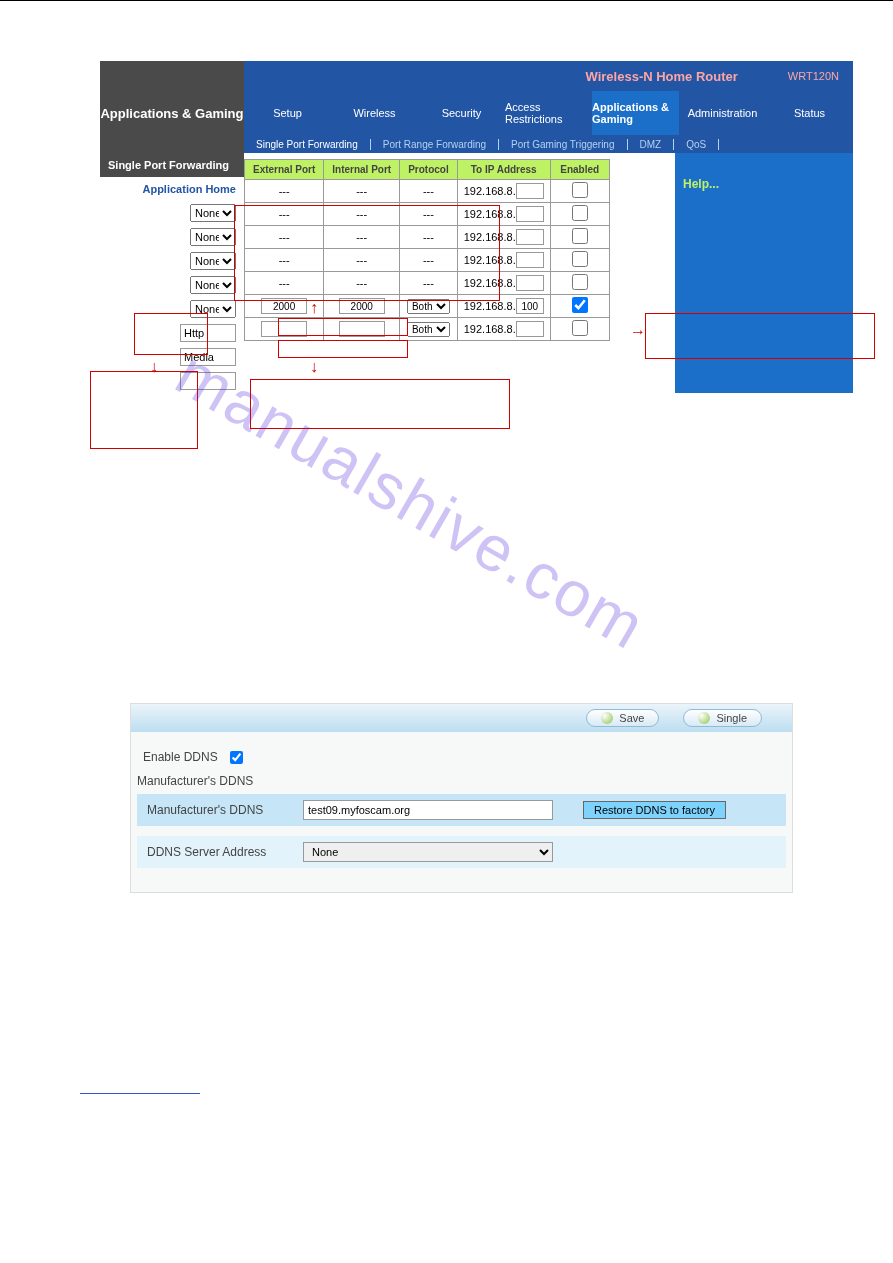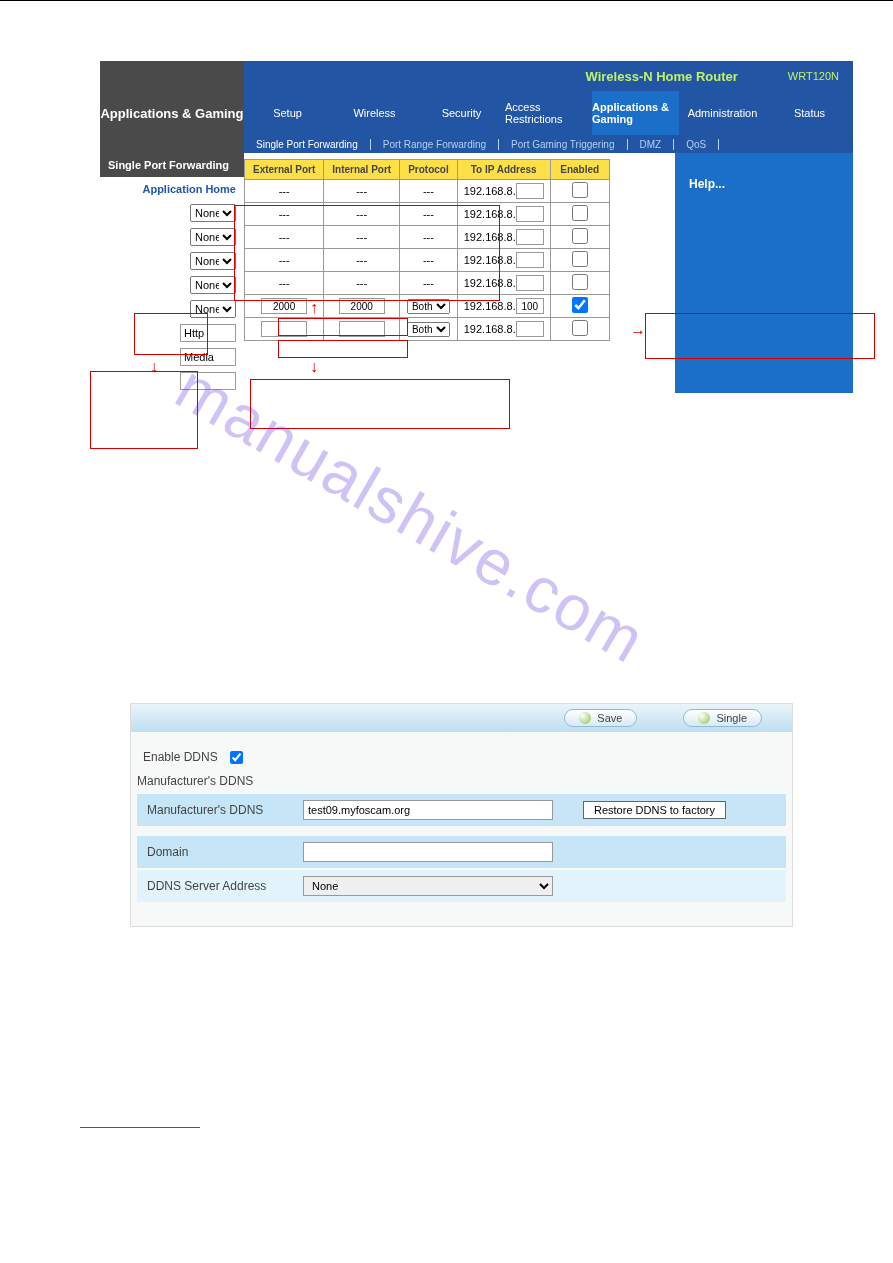--- a/index.html
+++ b/index.html
@@ -3,21 +3,21 @@
 <meta charset="utf-8">
 <style>
 * { box-sizing: border-box; margin: 0; padding: 0; }
 body { font-family: Arial, sans-serif; background: #fff; width: 893px; margin: 0 auto; }
 .page { padding: 60px 40px 40px; border-top: 1px solid #000; position: relative; }
 
 
 .router-ui { position: relative; margin-left: 60px; }
 .router-top { display: flex; height: 30px; }
 .router-top-left { width: 144px; background: #4a4a4a; }
-.router-top-bar { flex: 1; background: #2355a5; color: #bef264; display: flex; align-items: center; justify-content: flex-end; padding-right: 14px; font-size: 13px; padding-left: 8px; }
+.router-top-bar { flex: 1; background: #2355a5; color: #fca5a5; display: flex; align-items: center; justify-content: flex-end; padding-right: 14px; font-size: 13px; padding-left: 8px; }
 .router-top-bar .title { font-weight: bold; margin-right: 50px; }
 .router-top-bar .model { font-size: 11px; }
 
 .router-nav { display: flex; height: 44px; }
 .router-nav-left { width: 144px; background: #4a4a4a; color: #fff; display: flex; flex-direction: column; justify-content: center; align-items: center; font-size: 13px; font-weight: bold; }
 .router-nav-tabs { flex: 1; background: #2355a5; display: flex; }
 .nav-tab { flex: 1; display: flex; align-items: center; justify-content: center; color: #fff; font-size: 11px; cursor: pointer; }
 .nav-tab.active { background: #1b6fc9; font-weight: bold; }
 
 .router-subnav { display: flex; height: 18px; background: #2355a5; }
@@ -30,50 +30,50 @@
 .sidebar { width: 144px; background: #fff; }
 .sidebar-title { background: #4a4a4a; color: #fff; font-size: 11px; font-weight: bold; padding: 6px 8px; }
 .app-name-label { color: #2355a5; font-size: 11px; font-weight: bold; padding: 6px 8px; text-align: right; }
 .app-name-row { padding: 2px 8px; text-align: right; height: 24px; display: flex; align-items: center; justify-content: flex-end; }
 .app-name-row select, .app-name-row input { font-size: 11px; height: 18px; }
 .app-name-row input { width: 56px; border: 1px solid #999; padding: 0 3px; }
 .app-name-row select { width: 46px; }
 
 .main { flex: 1; background: #fff; padding-top: 6px; }
 .port-table { border-collapse: collapse; font-size: 11px; }
-.port-table th { background: #fde047; border: 1px solid #999; padding: 4px 8px; color: #444; font-size: 10px; }
+.port-table th { background: #bef264; border: 1px solid #999; padding: 4px 8px; color: #444; font-size: 10px; }
 .port-table td { border: 1px solid #999; padding: 2px 6px; text-align: center; height: 22px; }
 .port-table input { width: 46px; font-size: 10px; border: 1px solid #999; text-align: center; height: 16px; }
 .port-table input.ip-oct { width: 28px; }
 .port-table select { font-size: 10px; }
 .ip-cell { white-space: nowrap; }
 
-.help-panel { width: 178px; background: #1b6fc9; color: #ffffff; font-size: 12px; font-weight: bold; padding: 24px 14px; }
+.help-panel { width: 178px; background: #1b6fc9; color: #bef264; font-size: 12px; font-weight: bold; padding: 24px 8px; }
 
 
 .anno { position: absolute; border: 1.5px solid #d40000; }
 .anno-arrow { position: absolute; color: #d40000; font-size: 16px; font-weight: bold; }
 
 
 .ddns-panel { margin: 310px 60px 0 90px; border: 1px solid #ddd; background: #f7f8f8; font-size: 12px; color: #444; position: relative; }
-.ddns-top { height: 28px; background: linear-gradient(#ebf4fa, #bcdef0); display: flex; justify-content: flex-end; align-items: center; padding-right: 30px; gap: 46px; }
+.ddns-top { height: 28px; background: linear-gradient(#ebf4fa, #bcdef0); display: flex; justify-content: flex-end; align-items: center; padding-right: 30px; gap: 24px; }
 .ddns-btn { display: inline-flex; align-items: center; gap: 6px; padding: 2px 14px; border: 1px solid #8fbbd9; border-radius: 10px; background: linear-gradient(#fff, #d8e9f5); cursor: pointer; font-size: 11px; }
 .ddns-btn::before { content: ""; width: 12px; height: 12px; border-radius: 50%; background: radial-gradient(circle at 30% 30%, #fff, #8fc34a); display: inline-block; }
 .ddns-body { padding: 14px 6px; }
 .ddns-row-simple { padding: 4px 6px; }
 .ddns-checkbox-row { display: flex; align-items: center; gap: 12px; }
 .ddns-section { margin-bottom: 10px; }
 .ddns-section-title { padding: 6px 0; }
 .ddns-field-row { display: flex; align-items: center; background: #c6e6f8; padding: 6px 10px; margin-bottom: 2px; }
 .ddns-field-row.alt { background: #e3f3fc; }
 .ddns-field-label { width: 156px; }
 .ddns-field-input { flex: 0 0 260px; }
 .ddns-field-input input, .ddns-field-input select { width: 250px; font-size: 11px; height: 20px; border: 1px solid #999; padding: 0 4px; }
 .ddns-field-extra { margin-left: 20px; }
-.restore-btn { border: 1px solid #666; background: #ffffff; padding: 2px 10px; font-size: 11px; cursor: pointer; }
+.restore-btn { border: 1px solid #666; background: #7dd3fc; padding: 2px 10px; font-size: 11px; cursor: pointer; }
 
 
 .wm { position: absolute; left: 46%; top: 44%; transform: translate(-50%,-50%) rotate(30deg); font-size: 64px; color: rgba(83,37,216,0.28); font-weight: 400; pointer-events: none; letter-spacing: 2px; }
 
 .bottom-link { margin: 200px 0 0 40px; width: 120px; border-bottom: 1px solid #3355cc; height: 1px; }
 </style>
 </head>
 <body>
 
 <div class="page">
@@ -251,24 +251,20 @@
       <div class="ddns-section">
         <div class="ddns-section-title">Manufacturer's DDNS</div>
         <div class="ddns-field-row">
           <div class="ddns-field-label">Manufacturer's DDNS</div>
           <div class="ddns-field-input"><input type="text" value="test09.myfoscam.org" style=""></div>
           <div class="ddns-field-extra"><button class="restore-btn">Restore DDNS to factory</button></div>
         </div>
       </div>
 
       <div class="ddns-section">
-        <div class="ddns-field-row">
-          <div class="ddns-field-label">Domain</div>
-          <div class="ddns-field-input"><input type="text" value="" style=""></div>
-        </div>
         <div class="ddns-field-row alt">
           <div class="ddns-field-label">DDNS Server Address</div>
           <div class="ddns-field-input">
             <select>
               <option>None</option>
             </select>
           </div>
         </div>
       </div>
     </div>

